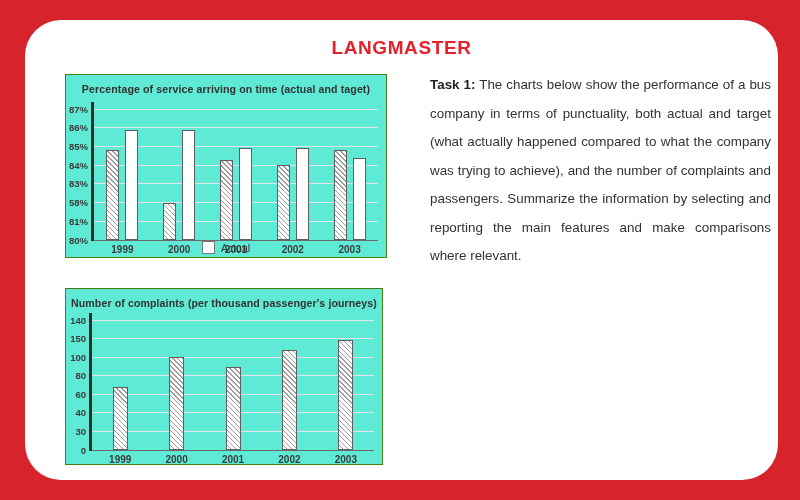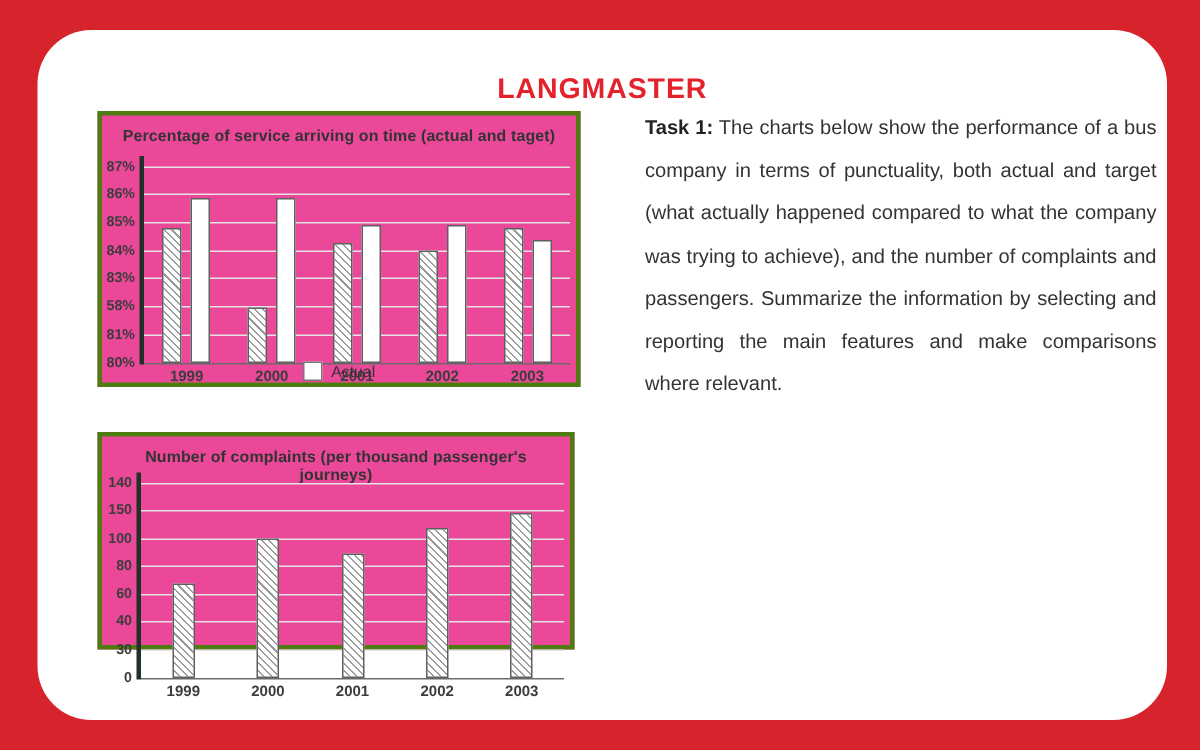--- a/index.html
+++ b/index.html
@@ -6,27 +6,27 @@
   html,body { width:800px; height:500px; overflow:hidden; }
   body { font-family:"Liberation Sans", sans-serif; background:#d7242c; position:relative; }
 
   .card {
     position:absolute; left:25px; top:20px; width:753px; height:460px;
     background:#ffffff; border-radius:36px;
   }
 
   .logo {
     position:absolute; top:17px; left:0; right:0; text-align:center;
-    font-weight:800; font-size:19px; letter-spacing:0.6px; color:#e4222b;margin-top:12px;
+    font-weight:800; font-size:19px; letter-spacing:0.6px; color:#e4222b;
   }
 
   
-  .chart-box { position:absolute; background:#ec4899; border:3px solid #4d7c0f; }
+  .chart-box { position:absolute; background:#5eead4; border:1px solid #4d7c0f; }
   .chart1 { left:40px; top:54px;  width:322px; height:184px; }
-  .chart2 { left:40px; top:268px; width:318px; height:145px; }
+  .chart2 { left:40px; top:268px; width:318px; height:177px; }
   .chart-title {
     text-align:center; font-weight:700; font-size:10.6px; color:#333;
     margin-top:8px; padding:0 4px; letter-spacing:0.1px;
   }
 
   .plot { position:absolute; border-bottom:1.5px solid #6a6a6a; }
   .chart1 .plot { left:28px; top:34px; width:284px; height:132px; }
   .chart2 .plot { left:26px; top:31px; width:282px; height:131px; }
 
   .gridline { position:absolute; left:0; right:0; height:1px; background:#e4e4e4; margin-bottom:-0.5px; }

